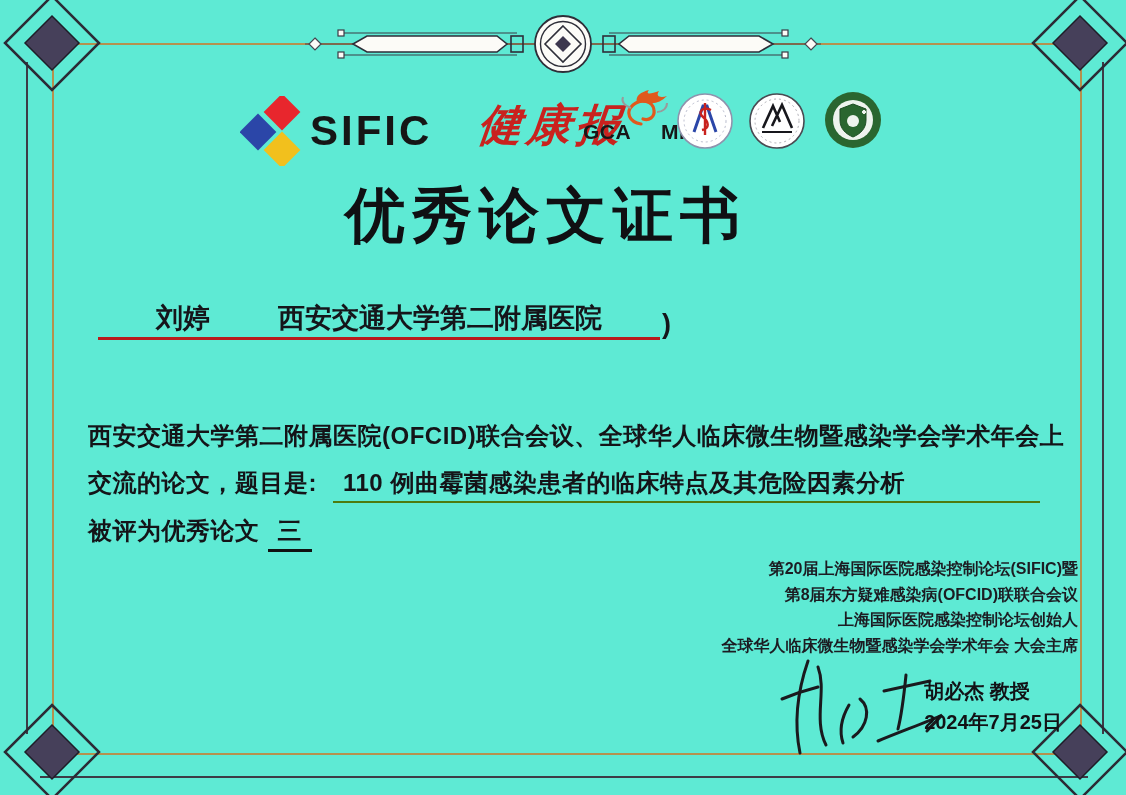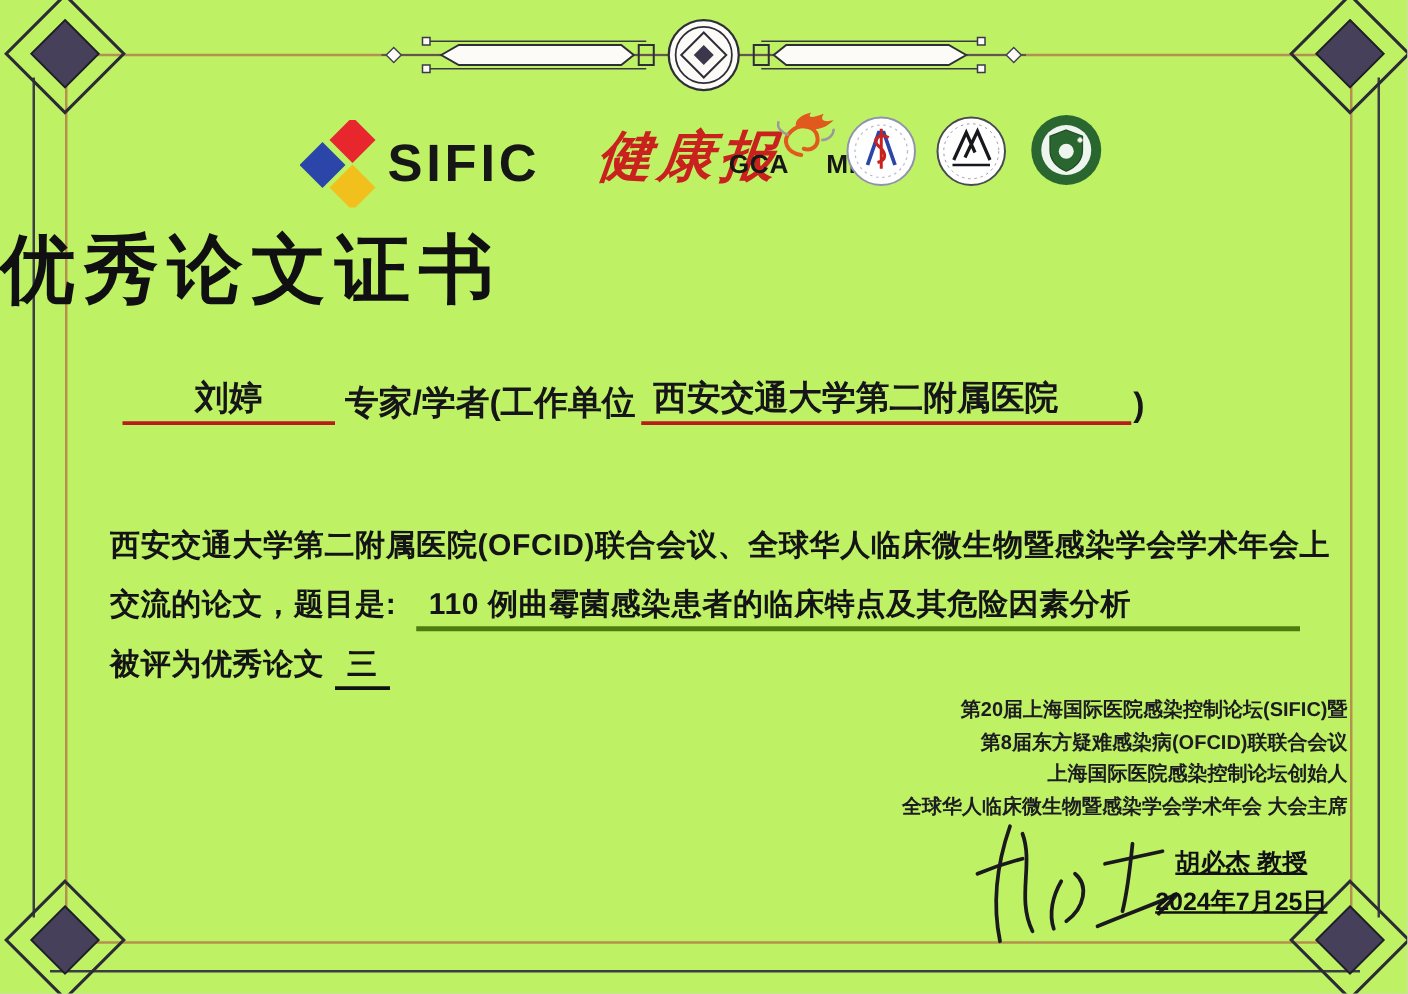--- a/index.html
+++ b/index.html
@@ -1,18 +1,18 @@
 <!DOCTYPE html>
 <html><head>
 <meta charset="utf-8">
 <style>
   html,body{margin:0;padding:0;background:#d8d8d8;}
   .page{
     position:relative;width:1126px;height:795px;margin:0 auto;
-    background:#bef264;overflow:hidden;
+    background:#5eead4;overflow:hidden;
     font-family:"Liberation Sans","DejaVu Sans",sans-serif;color:#15151a;
   }
   
   .gold-frame{position:absolute;left:52px;top:43px;width:1026px;height:708px;
     border:2px solid #b5914e;pointer-events:none;}
   .outer-line{position:absolute;background:#3c3c46;}
   .outer-left{left:26px;top:62px;width:2px;height:672px;}
   .outer-right{left:1102px;top:62px;width:2px;height:672px;}
   .outer-bottom{left:40px;top:776px;width:1048px;height:2px;}
   .corner{position:absolute;width:110px;height:110px;}
@@ -28,41 +28,41 @@
     transform:skewX(-6deg);}
   .gcamid{position:absolute;left:540px;top:94px;width:118px;height:52px;margin-left:43px;}
   .gcamid-text{position:absolute;left:0;top:26px;width:118px;display:flex;justify-content:space-between;
     font-size:21px;font-weight:800;color:#171717;letter-spacing:.5px;}
   .gcamid-dragon{position:absolute;left:24px;top:-6px;}
   .seal{position:absolute;}
   .seal1{left:676px;top:92px;}
   .seal2{left:748px;top:92px;}
   .seal3{left:823px;top:90px;}
   
-  .title{position:absolute;left:0;top:176px;width:1092px;
+  .title{position:absolute;left:0;top:176px;width:1092px;text-align:center;
     font-size:60px;font-weight:900;letter-spacing:7px;color:#101013;font-family:Liberation Mono, monospace;}
   .recipient{position:absolute;left:98px;top:300px;width:962px;display:flex;
     align-items:flex-end;font-size:27px;font-weight:800;white-space:nowrap;}
   .fill-line{border-bottom:3px solid #b91c1c;}
   .recipient .name{width:170px;text-align:center;padding-bottom:1px;}
   .recipient .label{margin:0 4px 0 8px;}
   .recipient .org{padding:0 58px 1px 10px;}
   .recipient .paren{margin-left:2px;}
   .bodyline{position:absolute;left:88px;width:952px;font-size:24px;font-weight:800;
     color:#141418;letter-spacing:.5px;white-space:nowrap;}
   .l1{top:372px;text-indent:48px;}
   .l2{top:420px;}
   .l3{top:467px;display:flex;white-space:nowrap;gap:16px;}
-  .l3 .paper-title{flex:1;border-bottom:4px solid #4d7c0f;padding:0 0 2px 10px;}
+  .l3 .paper-title{flex:1;border-bottom:2px solid #4d7c0f;padding:0 0 2px 10px;}
   .l4{top:515px;display:flex;}
   .l4 .grade{border-bottom:3px solid #111;padding:0 10px 2px 10px;margin:0 8px;}
   .issuer{position:absolute;right:48px;top:556px;text-align:right;
     font-size:16px;font-weight:700;line-height:25.5px;color:#1c1c22;}
-  .signer{position:absolute;right:64px;top:676px;text-align:center;
-    font-size:20px;font-weight:800;line-height:31px;color:#121216;text-decoration:underline;}
+  .signer{position:absolute;right:64px;top:676px;text-align:left;
+    font-size:20px;font-weight:800;line-height:31px;color:#121216;}
   .signature{position:absolute;left:772px;top:655px;}
 </style>
 </head>
 <body>
 
 <div class="page">
 
   <div class="gold-frame"></div>
   <div class="outer-line outer-left"></div>
   <div class="outer-line outer-right"></div>
@@ -148,21 +148,20 @@
     <circle cx="30" cy="30" r="20" fill="#eef4ee"></circle>
     <path d="M30,14 L43,19 V30 C43,39 37,44 30,47 C23,44 17,39 17,30 V19 Z" fill="#2a6630" stroke="#1d4d23" stroke-width="1"></path>
     <circle cx="30" cy="31" r="6" fill="#eef4ee"></circle>
     <path d="M39,22 h4 M41,20 v4" stroke="#eef4ee" stroke-width="2.2"></path>
   </svg>
 
   <div class="title">优秀论文证书</div>
 
   <div class="recipient">
     <span class="name fill-line">刘婷</span>
-    <span class="label">专家/学者(工作单位</span>
     <span class="org fill-line">西安交通大学第二附属医院</span>
     <span class="paren">)</span>
   </div>
 
   <div class="bodyline l2">西安交通大学第二附属医院(OFCID)联合会议、全球华人临床微生物暨感染学会学术年会上</div>
   <div class="bodyline l3">
     <span>交流的论文，题目是:</span>
     <span class="paper-title">110 例曲霉菌感染患者的临床特点及其危险因素分析</span>
   </div>
   <div class="bodyline l4">

